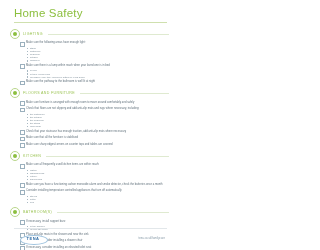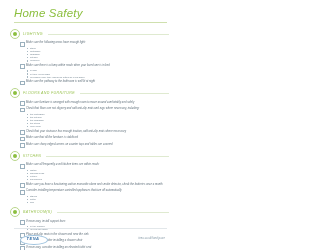--- a/index.html
+++ b/index.html
@@ -9,21 +9,20 @@
     font-family:"Liberation Sans", sans-serif;
     color:#6f7d86;
     overflow:hidden;
     position:relative;
   }
   .page{
     width:177px;height:250px;
     box-sizing:border-box;
     padding:0;
     position:relative;
-    font-style:italic;
   }
   .title{
     color:#8cbf3f;
     font-size:11.5px;
     font-weight:400;
     letter-spacing:0.2px;
     padding:7px 0 3px 14px;
     margin:0;
   }
   .title-rule{

